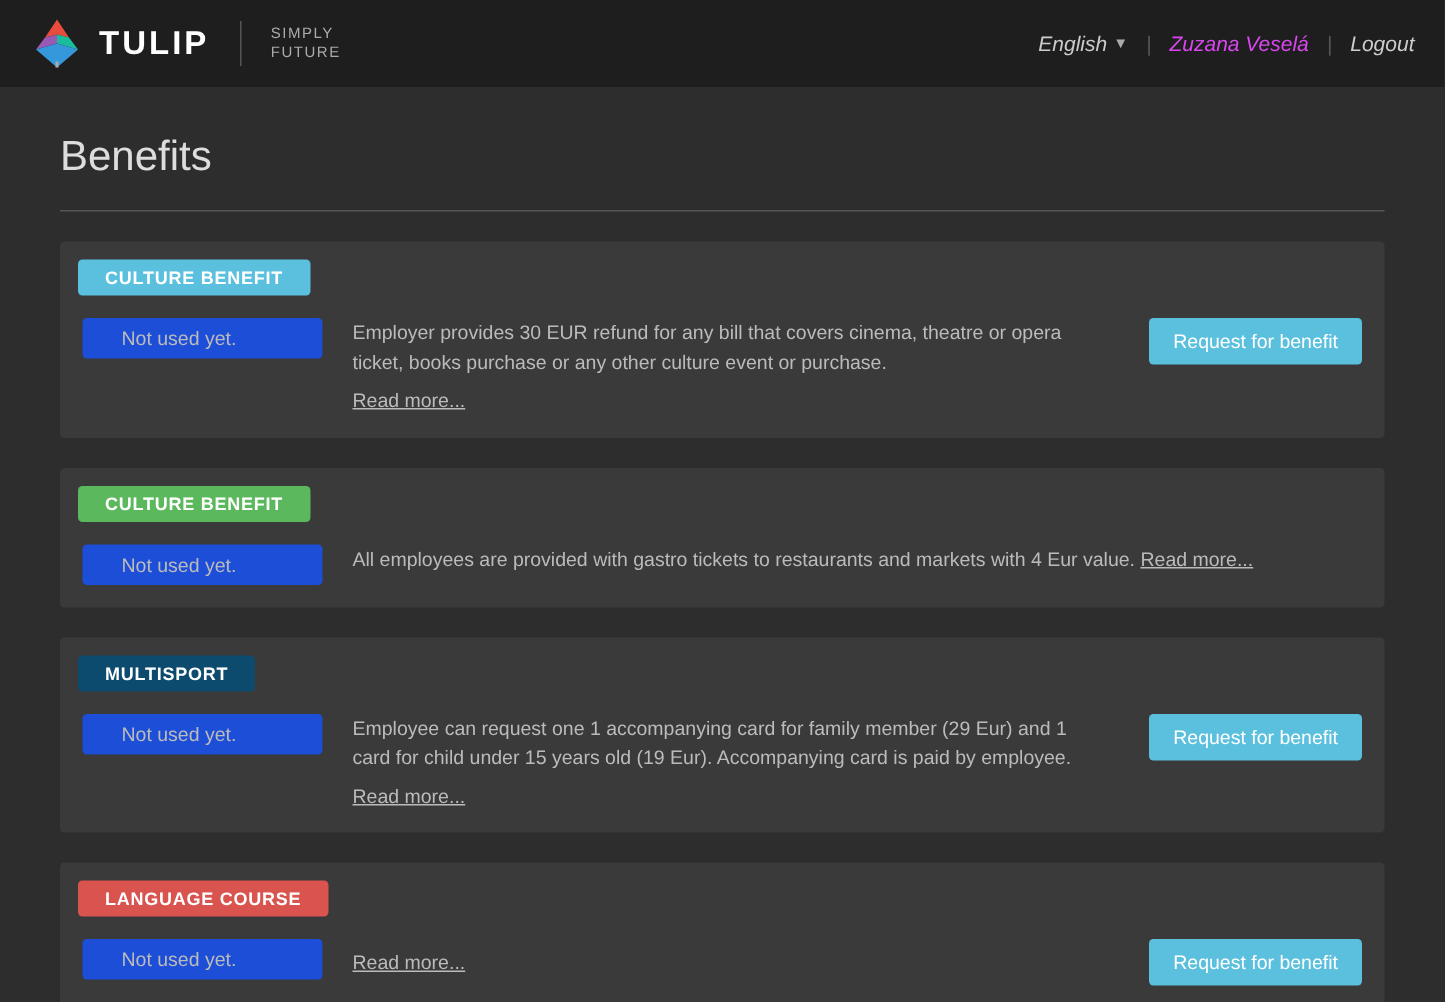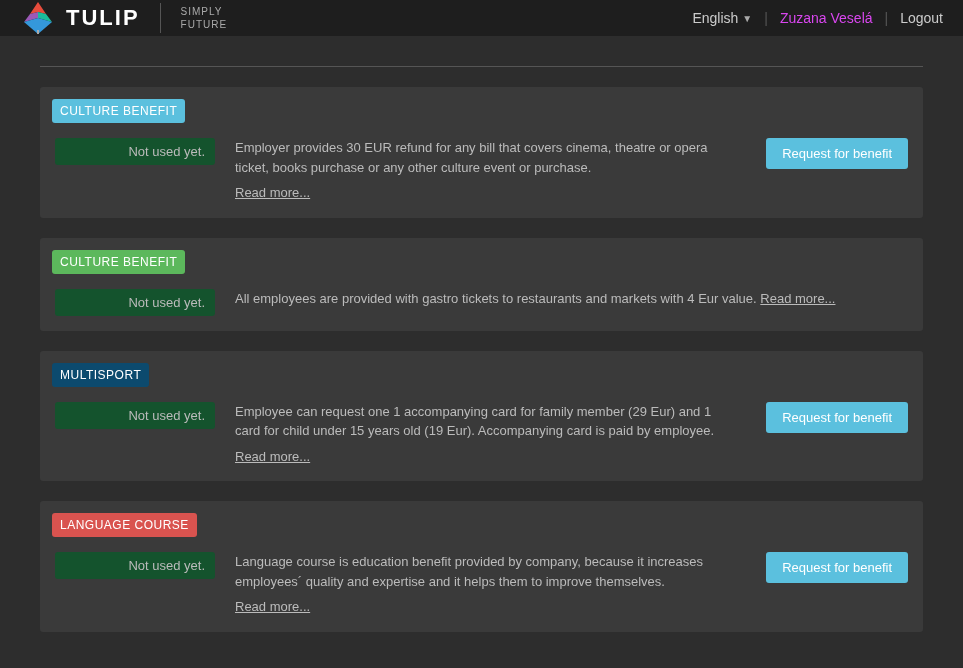--- a/index.html
+++ b/index.html
@@ -7,21 +7,21 @@
       background-color: #2d2d2d;
       font-family: Arial, sans-serif;
       color: #ccc;
       min-height: 668px;
       width: 963px;
     }
 
     
     .header {
       background-color: #1e1e1e;
-      height: 36px;
+      height: 58px;
       display: flex;
       align-items: center;
       justify-content: space-between;
       padding: 0 20px;
     }
     .header-logo {
       display: flex;
       align-items: center;
       gap: 10px;
     }
@@ -46,20 +46,21 @@
       font-size: 10px;
       line-height: 1.3;
       letter-spacing: 1px;
     }
     .header-right {
       display: flex;
       align-items: center;
       gap: 6px;
       font-size: 14px;
       color: #ccc;
+      font-style: italic;
     }
     .lang-selector {
       display: flex;
       align-items: center;
       gap: 4px;
       cursor: pointer;
       color: #ccc;
     }
     .lang-arrow {
       font-size: 10px;
@@ -98,48 +99,47 @@
 
     
     .benefit-card {
       background-color: #3a3a3a;
       border-radius: 3px;
       margin-bottom: 20px;
       overflow: hidden;
     }
     .benefit-header {
       display: inline-block;
-      padding: 5px 8px;
+      padding: 5px 18px;
       font-size: 12px;
-      font-weight: normal;
+      font-weight: bold;
       color: #fff;
       margin: 12px 12px 0 12px;
       border-radius: 3px;
       letter-spacing: 0.5px;
     }
     .benefit-header.culture { background-color: #5bc0de; }
     .benefit-header.beverage { background-color: #5cb85c; }
     .benefit-header.multisport { background-color: #0c4a6e; }
     .benefit-header.language { background-color: #d9534f; }
 
     .benefit-body {
       display: flex;
       align-items: flex-start;
       padding: 15px 15px 15px 15px;
     }
     .benefit-status {
       min-width: 160px;
-      background: #14532d;
-      padding: 6px 10px;
+      background: #1d4ed8;
+      padding: 6px 26px;
       border-radius: 3px;
       font-size: 13px;
       color: #bbb;
       margin-right: 20px;
       white-space: nowrap;
-      text-align: right;
     }
     .benefit-info {
       flex: 1;
       font-size: 13px;
       color: #bbb;
       line-height: 1.5;
     }
     .benefit-info a {
       color: #bbb;
       font-size: 13px;
@@ -195,20 +195,21 @@
       <span class="lang-arrow">▼</span>
     </div>
     <span class="header-separator">|</span>
     <span class="user-name">Zuzana Veselá</span>
     <span class="header-separator">|</span>
     <a class="logout-link">Logout</a>
   </div>
 </header>
 
 <main class="page-content">
+  <h1 class="page-title">Benefits</h1>
   <div class="title-divider"></div>
 
   <div id="benefits-container">
       <div class="benefit-card"><span class="benefit-header culture">CULTURE BENEFIT</span><div class="benefit-body">
           <div class="benefit-status">Not used yet.</div>
           <div class="benefit-info"><span>Employer provides 30 EUR refund for any bill that covers cinema, theatre or opera ticket, books purchase or any other culture event or purchase. </span><a class="read-more" href="#">Read more...</a></div>
           <div class="benefit-action">
             <button class="request-btn">Request for benefit</button>
           </div>
         </div></div>
@@ -218,19 +219,19 @@
         </div></div>
       <div class="benefit-card"><span class="benefit-header multisport">MULTISPORT</span><div class="benefit-body">
           <div class="benefit-status">Not used yet.</div>
           <div class="benefit-info"><span>Employee can request one 1 accompanying card for family member (29 Eur) and 1 card for child under 15 years old (19 Eur). Accompanying card is paid by employee. </span><a class="read-more" href="#">Read more...</a></div>
           <div class="benefit-action">
             <button class="request-btn">Request for benefit</button>
           </div>
         </div></div>
       <div class="benefit-card"><span class="benefit-header language">LANGUAGE COURSE</span><div class="benefit-body">
           <div class="benefit-status">Not used yet.</div>
-          <div class="benefit-info"><span>Language course is education benefit provided by company, because it increases employees´ quality and expertise and it helps them to improve themselves. </span><a class="read-more" href="#">Read more...</a></div>
+          <div class="benefit-info"><a class="read-more" href="#">Read more...</a></div>
           <div class="benefit-action">
             <button class="request-btn">Request for benefit</button>
           </div>
         </div></div>
     </div>
 </main>
 
 </body></html>

